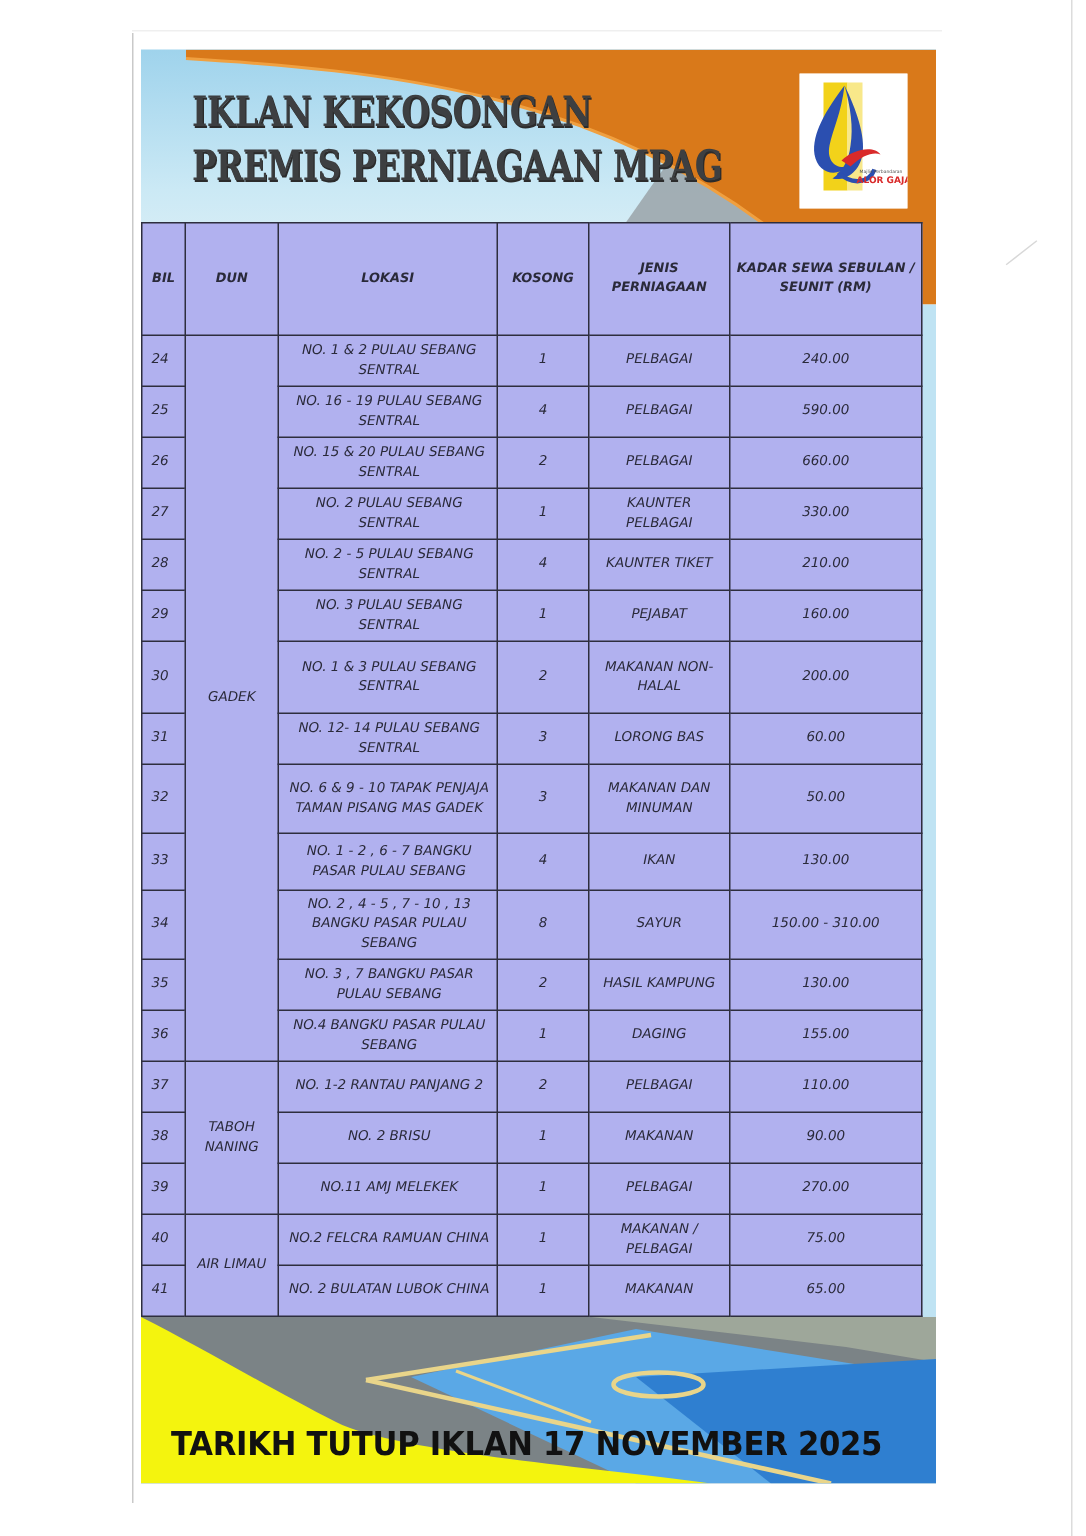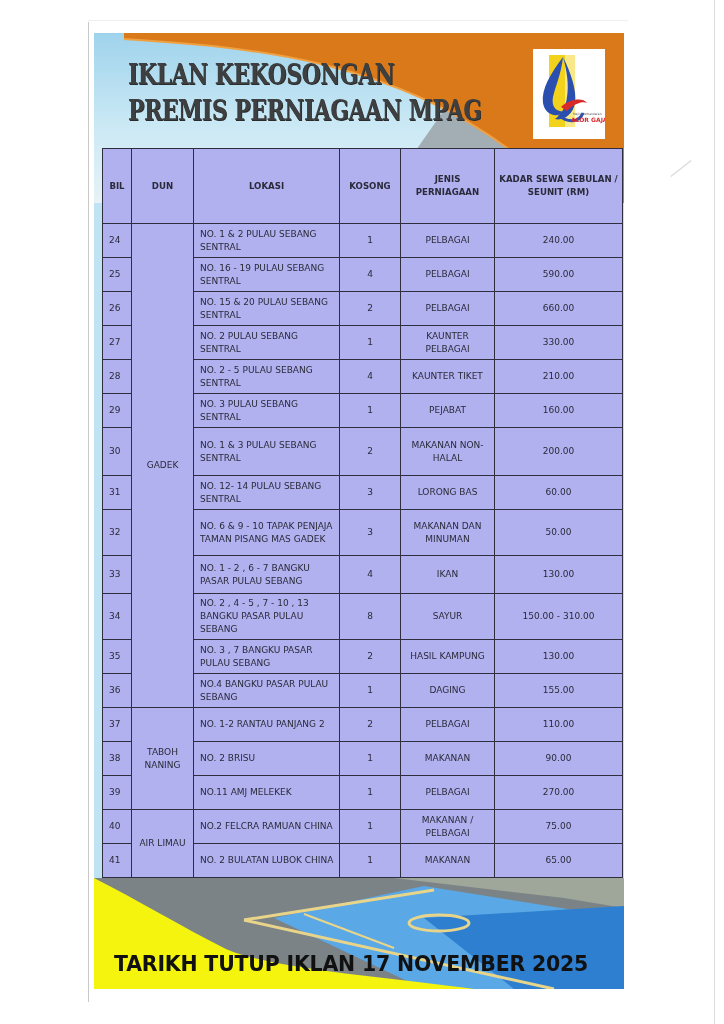--- a/index.html
+++ b/index.html
@@ -15,27 +15,27 @@
   .poster .orange-swoosh { position:absolute; left:0; top:0; width:100%; height:170px; }
   .poster .building { position:absolute; left:320px; top:60px; width:120px; height:120px; background:#9aa3a8; transform:skewX(-35deg); opacity:.85; }
   .poster .bottom-svg { position:absolute; left:0; top:845px; width:530px; height:111px; }
 
   .title { position:absolute; left:34px; top:24px; margin:0; font-family:"DejaVu Serif", serif; font-weight:bold;
     font-size:28px; line-height:36px; color:#3d3f41; letter-spacing:-0.5px; transform:scaleX(0.78); transform-origin:left top;
     text-shadow:1px 1px 0 #2b2b2b; white-space:nowrap; }
   .logo { position:absolute; left:439px; top:16px; width:72px; height:90px; background:#ffffff; }
   .logo svg { width:72px; height:90px; display:block; }
 
-  table.premis { position:absolute; left:8px; top:115px; width:520px; border-collapse:collapse; table-layout:fixed;
-    background:#b1b1ef; font-family:"DejaVu Sans", sans-serif; font-size:9px; color:#2a2a3a; }
+  table.premis { position:absolute; left:0; top:115px; width:520px; border-collapse:collapse; table-layout:fixed;
+    background:#b1b1ef; font-family:"DejaVu Sans", sans-serif; font-size:9px; color:#2a2a3a;font-style:italic; }
   table.premis th, table.premis td { border:1.2px solid #2e2e3e; padding:0 4px; vertical-align:middle; }
   table.premis th { height:74px; font-weight:bold; text-align:center; font-size:8.6px; line-height:13px; }
   table.premis td { text-align:center; line-height:13px; }
   table.premis td.bil { text-align:left; padding-left:6px; }
-  table.premis td.lokasi { text-align:left; padding-left:6px; }
+  table.premis td.lokasi { text-align:center; padding-left:6px; }
   table.premis td.dun { text-align:center; }
 
   .footer { position:absolute; left:20px; top:918px; margin:0; font-family:"DejaVu Sans", sans-serif; font-weight:bold;
     font-size:22px; color:#111111; white-space:nowrap; transform:scaleX(0.93); transform-origin:left top; letter-spacing:-0.2px; }
 </style>
 </head>
 <body>
 
 <div class="page-edge-top"></div>
 <div class="page-edge-left"></div>

